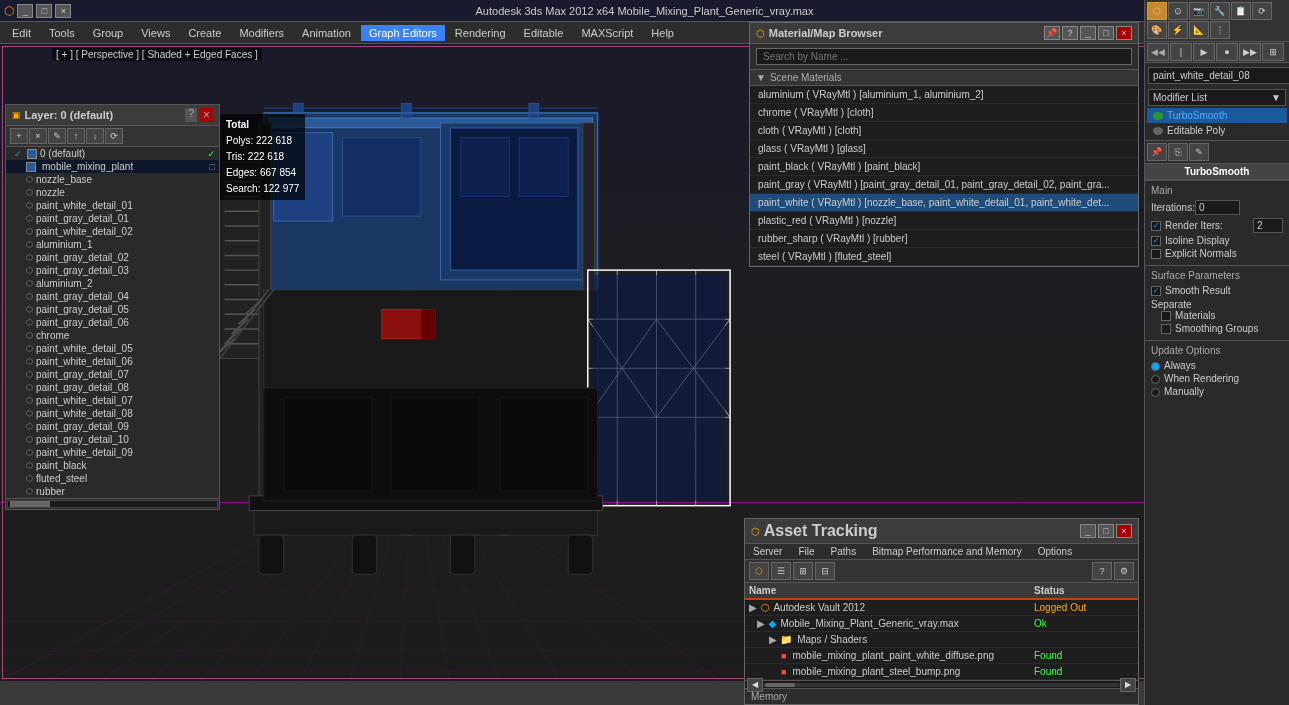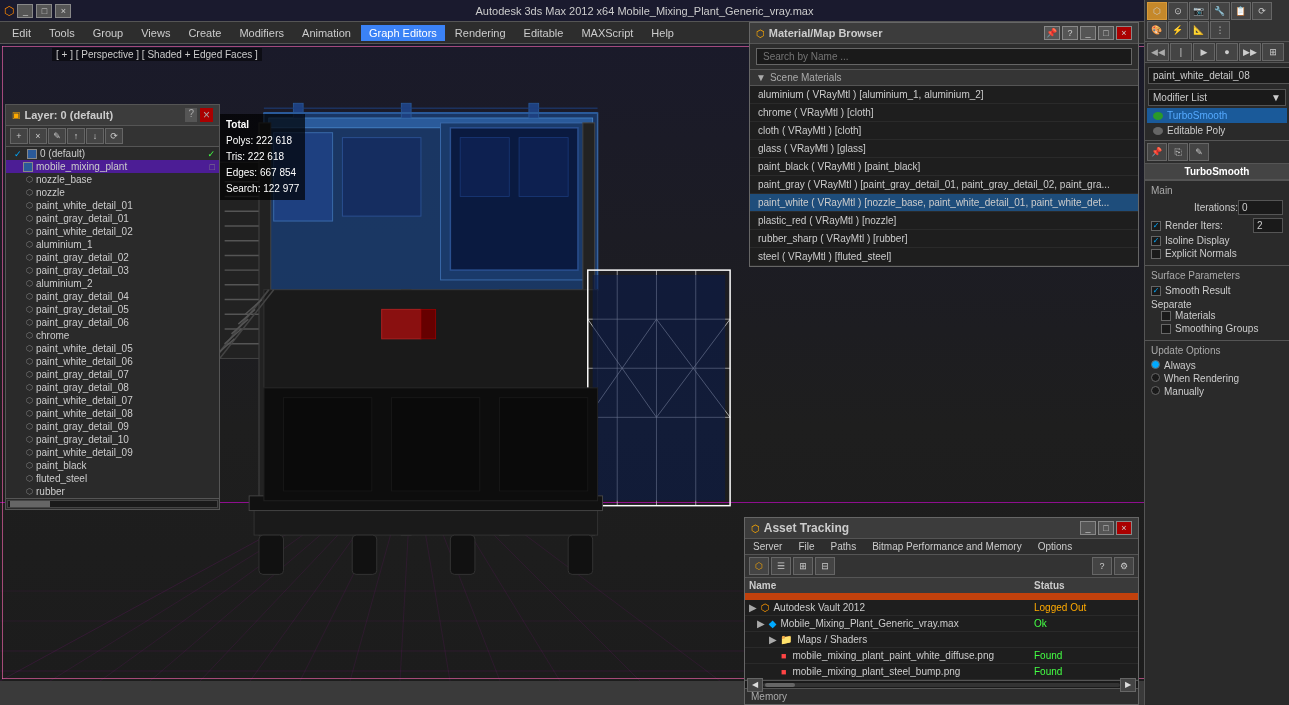--- a/index.html
+++ b/index.html
@@ -26,21 +26,21 @@
     .scene-bg { width: 100%; height: 100%; background: #1c1c1c; position: relative; overflow: hidden; }
 
     
     .layers-panel { width: 215px; background: #2a2a2a; border: 1px solid #555; position: absolute; left: 5px; top: 35px; z-index: 20; }
     .panel-header { background: #3c3c3c; padding: 3px 6px; display: flex; align-items: center; justify-content: space-between; border-bottom: 1px solid #555; }
     .panel-title { color: #ccc; font-size: 11px; font-weight: bold; }
     .panel-toolbar { background: #333; padding: 2px 4px; display: flex; align-items: center; gap: 1px; border-bottom: 1px solid #555; flex-wrap: wrap; }
     .panel-tb-btn { width: 18px; height: 16px; background: #444; border: 1px solid #666; color: #ccc; font-size: 9px; cursor: pointer; display: flex; align-items: center; justify-content: center; }
     .panel-content { overflow-y: auto; max-height: 490px; }
     .layer-item { display: flex; align-items: center; padding: 1px 4px; cursor: pointer; gap: 3px; }
-    .layer-item.selected { background: #4c1d95; }
+    .layer-item.selected { background: #0f172a; gap: 6px; }
     .layer-item.default { padding-left: 8px; }
     .layer-indent { padding-left: 20px; }
     .layer-name { color: #ccc; font-size: 10px; flex: 1; }
     .layer-icon { width: 10px; height: 10px; background: #666; border: 1px solid #888; flex-shrink: 0; }
     .layer-check { width: 10px; color: #0af; font-size: 9px; }
 
     
     .stats { position: absolute; top: 35px; left: 5px; color: #fff; font-size: 10px; z-index: 5; line-height: 1.6; background: rgba(0,0,0,0.7); padding: 3px 6px; }
 
     
@@ -62,38 +62,38 @@
     .mod-toolbar { background: #333; padding: 2px; display: flex; flex-wrap: wrap; gap: 1px; border-bottom: 1px solid #555; }
     .mod-tb-btn { width: 20px; height: 18px; background: #444; border: 1px solid #666; color: #ccc; font-size: 9px; cursor: pointer; display: flex; align-items: center; justify-content: center; }
     .mod-name-field { width: 100%; background: #1a1a1a; border: 1px solid #555; color: #ccc; padding: 2px 4px; font-size: 10px; margin: 3px 3px; }
     .mod-dropdown { width: calc(100% - 6px); background: #1a1a1a; border: 1px solid #555; color: #ccc; padding: 2px 4px; font-size: 10px; margin: 2px 3px; display: flex; justify-content: space-between; align-items: center; cursor: pointer; }
     .mod-list { margin: 2px; }
     .mod-list-item { padding: 2px 6px; font-size: 10px; color: #ccc; cursor: pointer; display: flex; align-items: center; gap: 4px; }
     .mod-list-item.active { background: #1a5a9a; color: #fff; }
     .mod-list-item .eye-icon { width: 10px; height: 8px; background: #666; border-radius: 50%; flex-shrink: 0; }
     .mod-section { padding: 4px 6px; border-top: 1px solid #555; }
     .mod-section-title { color: #aaa; font-size: 10px; margin-bottom: 4px; }
-    .mod-row { display: flex; align-items: center; justify-content: flex-end; margin-bottom: 3px; font-size: 10px; color: #ccc; }
+    .mod-row { display: flex; align-items: center; justify-content: flex-start; margin-bottom: 3px; font-size: 10px; color: #ccc; }
     .mod-input { width: 45px; background: #1a1a1a; border: 1px solid #555; color: #ccc; padding: 1px 3px; font-size: 10px; }
     .mod-checkbox { display: flex; align-items: center; gap: 4px; font-size: 10px; color: #ccc; margin-bottom: 2px; }
     .cb { width: 10px; height: 10px; background: #1a1a1a; border: 1px solid #666; flex-shrink: 0; display: flex; align-items: center; justify-content: center; font-size: 8px; color: #0af; }
     .cb.checked::after { content: '✓'; }
-    .mod-radio { display: flex; align-items: flex-start; gap: 4px; font-size: 10px; color: #ccc; margin-bottom: 2px; }
+    .mod-radio { display: flex; align-items: flex-end; gap: 4px; font-size: 10px; color: #ccc; margin-bottom: 2px; }
     .rb { width: 9px; height: 9px; background: #1a1a1a; border: 1px solid #666; border-radius: 50%; flex-shrink: 0; }
     .rb.checked { background: #0af; }
 
     
     .asset-tracking { position: absolute; right: 150px; bottom: 0; width: 395px; background: #2a2a2a; border: 1px solid #666; z-index: 30; }
     .at-header { background: #3c3c3c; padding: 3px 6px; display: flex; align-items: center; justify-content: space-between; border-bottom: 1px solid #555; }
-    .at-title { color: #ccc; font-size: 12px; font-weight: bold; }
+    .at-title { color: #ccc; font-size: 16px; font-weight: bold; }
     .at-menu-bar { background: #2d2d2d; display: flex; gap: 0; border-bottom: 1px solid #555; }
     .at-menu-item { padding: 2px 8px; color: #ccc; font-size: 10px; cursor: pointer; }
     .at-toolbar { background: #333; padding: 2px 4px; display: flex; gap: 2px; align-items: center; border-bottom: 1px solid #555; }
     .at-tb-btn { width: 20px; height: 18px; background: #444; border: 1px solid #666; color: #ccc; font-size: 9px; cursor: pointer; display: flex; align-items: center; justify-content: center; }
-    .at-table-header { display: flex; background: #3a3a3a; border-bottom: 7px solid #c2410c; padding: 2px 4px; }
+    .at-table-header { display: flex; background: #3a3a3a; border-bottom: 2px solid #c2410c; padding: 2px 4px; }
     .at-col-name { flex: 1; color: #ccc; font-size: 10px; font-weight: bold; }
     .at-col-status { width: 100px; color: #ccc; font-size: 10px; font-weight: bold; }
     .at-tree { background: #1e1e1e; }
     .at-row { display: flex; align-items: center; padding: 2px 4px; border-bottom: 1px solid #2a2a2a; cursor: pointer; }
     .at-row-indent { padding-left: 12px; }
     .at-row-indent2 { padding-left: 24px; }
     .at-row-name { flex: 1; color: #ccc; font-size: 10px; display: flex; align-items: center; gap: 4px; }
     .at-row-status { width: 100px; font-size: 10px; }
     .status-ok { color: #4f4; }
     .status-found { color: #4f4; }

